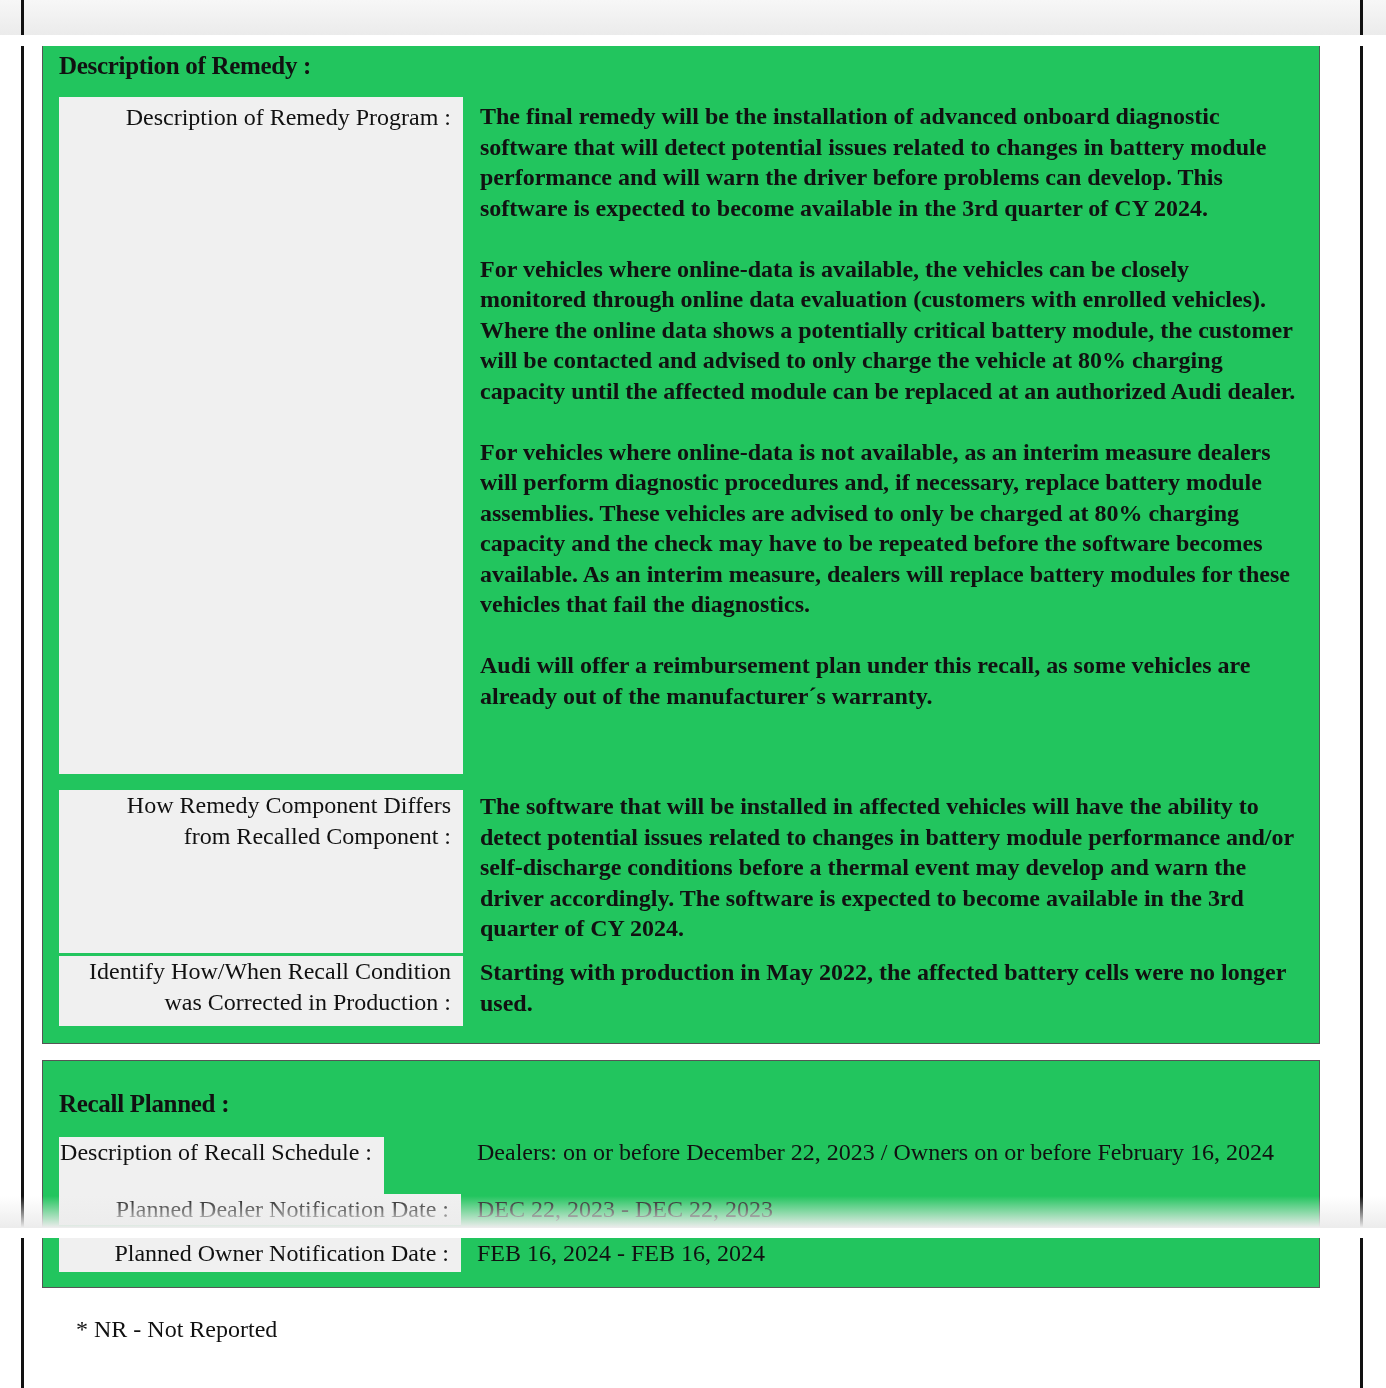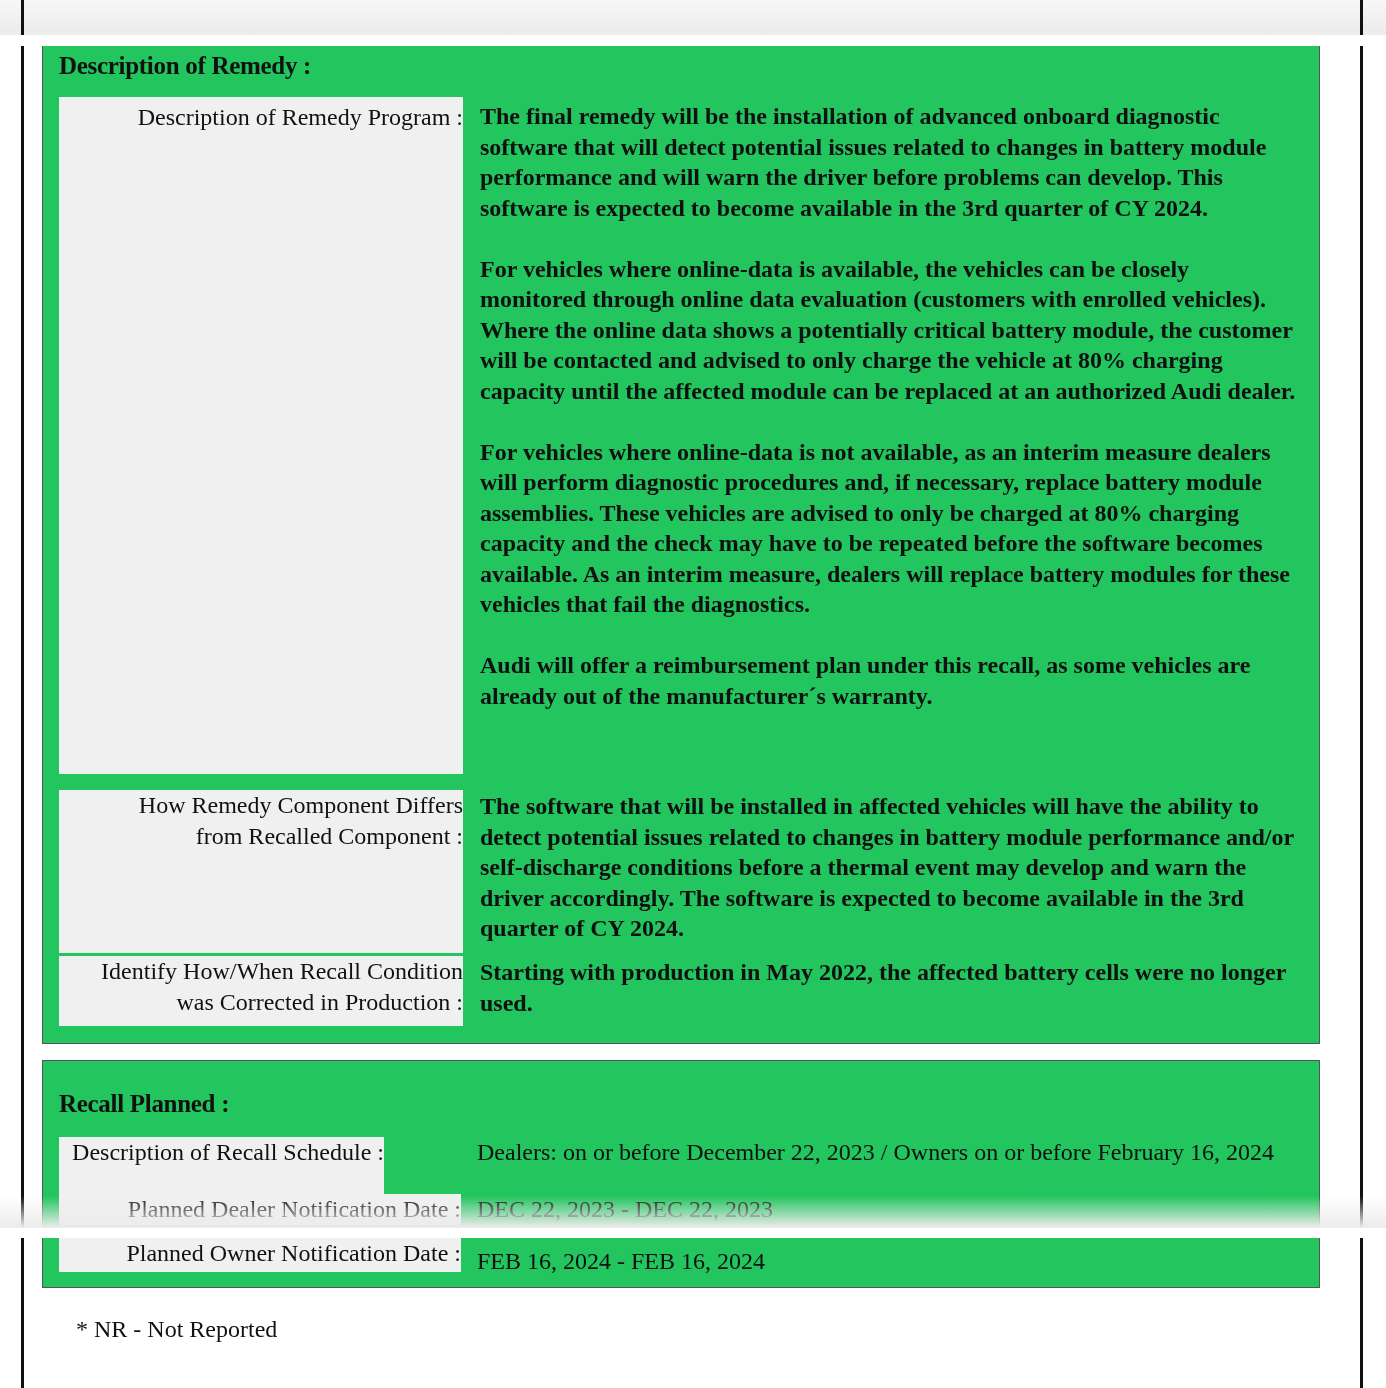--- a/index.html
+++ b/index.html
@@ -26,21 +26,21 @@
   }
   #remedy-box { top:46px; height:998px; border-top:none; }
   #schedule-box { top:1060px; height:228px; }
   .section-title {
     position:absolute; left:16px; font-weight:bold; font-size:25px;
     letter-spacing:-0.3px;
   }
   .row { position:absolute; left:16px; width:1250px; }
   .label {
     position:absolute; left:0; width:404px; background:#f0f0f0;
-    text-align:right; font-size:24px; line-height:31px; padding-right:0;
+    text-align:right; font-size:24px; line-height:31px; padding-right:12px;
     box-sizing:border-box; white-space:pre-line;
   }
   .value {
     position:absolute; left:421px; width:820px; font-size:24px; line-height:30.5px;
   }
   .value p { margin:0 0 30.5px 0;font-weight:bold; }
   .value p:last-child { margin-bottom:0; }
   .footnote { position:absolute; left:76px; top:1316px; font-size:24px; }
 </style>
 </head>
@@ -90,19 +90,19 @@
     <div class="value" style="top:0;left:418px;width:810px">Dealers: on or before December 22, 2023 / Owners on or before February 16, 2024</div>
   </div>
 
   <div class="row" style="top:133px">
     <div class="label" style="top:0;height:31px;width:402px">Planned Dealer Notification Date :</div>
     <div class="value" style="top:0;left:418px;width:810px">DEC 22, 2023 -  DEC 22, 2023</div>
   </div>
 
   <div class="row" style="top:177px">
     <div class="label" style="top:0;height:34px;width:402px">Planned Owner Notification Date :</div>
-    <div class="value" style="top:8px;left:418px;width:810px">FEB 16, 2024 -  FEB 16, 2024</div>
+    <div class="value" style="top:0;left:418px;width:810px">FEB 16, 2024 -  FEB 16, 2024</div>
   </div>
 </div>
 
 <div class="mid-band"></div>
 
 <div class="footnote">* NR - Not Reported</div>
 
 </body></html>

